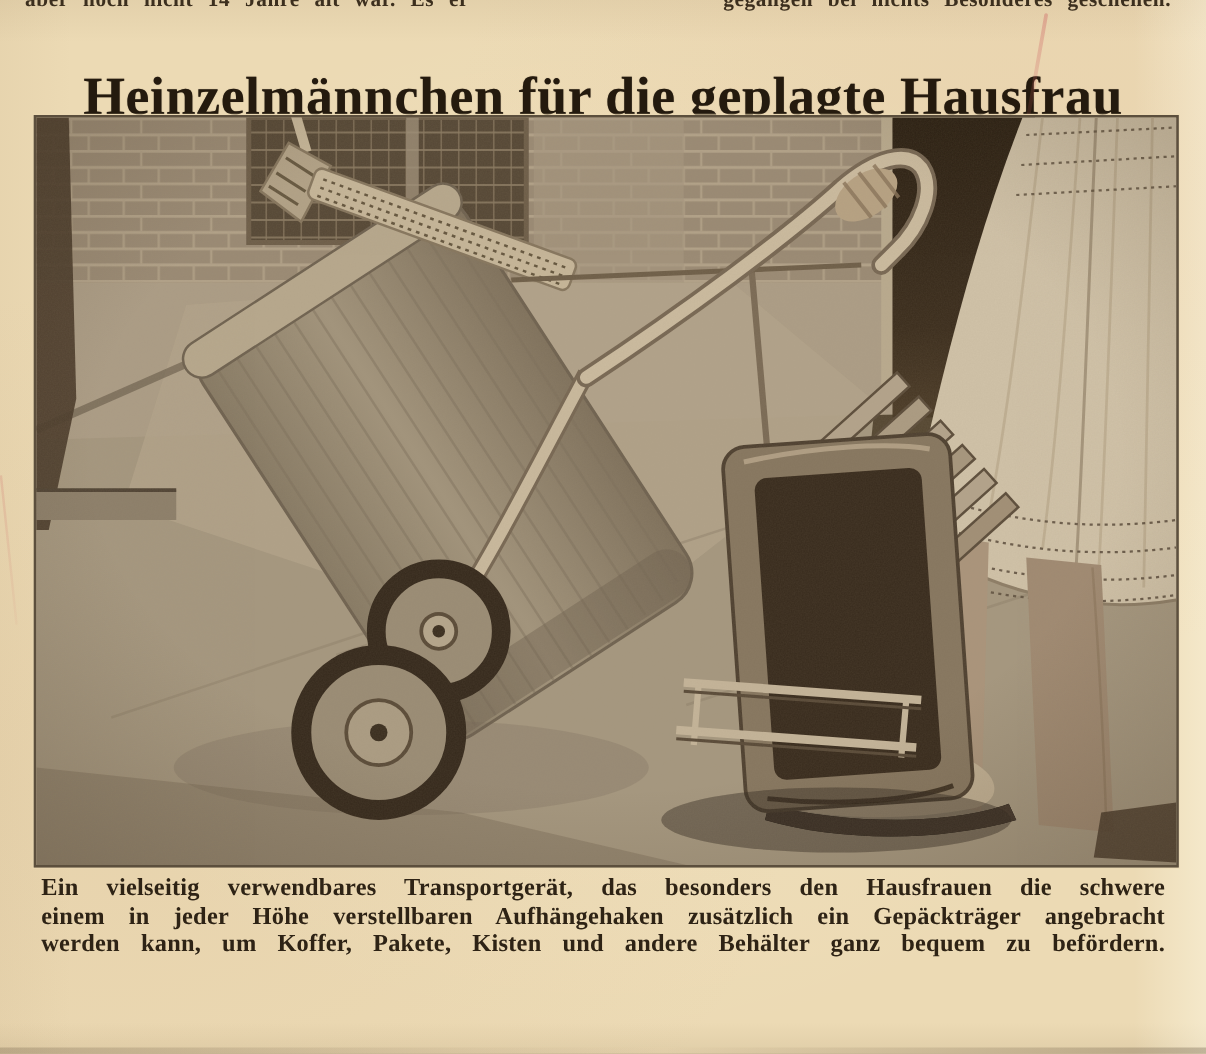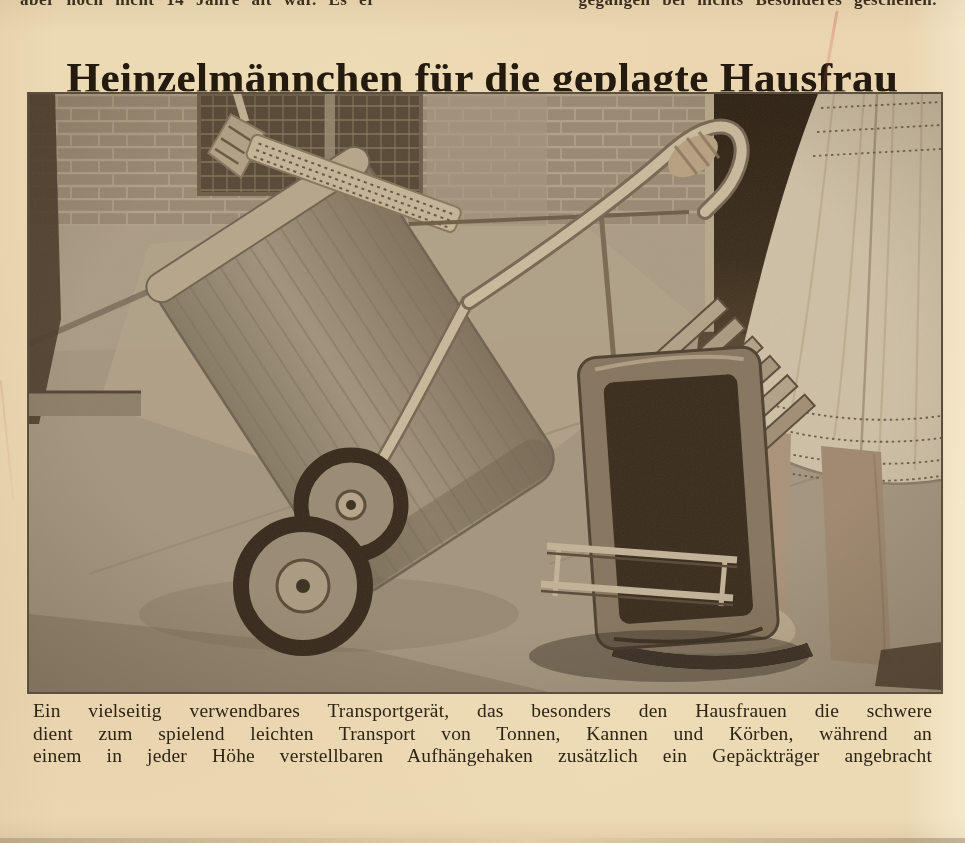--- a/index.html
+++ b/index.html
@@ -53,21 +53,21 @@
     width:912px;height:598px;
     border:2px solid rgba(52,40,26,.65);
     box-sizing:content-box;
     background:#a5977f;
     box-shadow:0 0 0 1px rgba(236,218,180,.6);
   }
   figure.photo svg{display:block;width:100%;height:100%;}
   
   .caption{
     position:absolute;top:700px;left:33px;width:899px;
-    font-weight:normal;font-size:19.5px;line-height:22.6px;
+    font-weight:bold;font-size:19.5px;line-height:22.6px;
     color:#2e2315;
   }
   .caption .line{
     text-align:justify;
     -moz-text-align-last:justify;
     text-align-last:justify;
     white-space:nowrap;
     letter-spacing:.2px;
   }
   .bottom-smudge{
@@ -239,18 +239,18 @@
         </g>
       </g>
 
       <rect x="0" y="0" width="912" height="598" filter="url(#grain)" opacity="0.20"></rect>
       <rect x="0" y="0" width="912" height="598" fill="url(#vignette)"></rect>
     </svg>
   </figure>
 
   <div class="caption">
     <div class="line">Ein vielseitig verwendbares Transportgerät, das besonders den Hausfrauen die schwere</div>
-    <div class="line">dient zum spielend leichten Transport von Tonnen, Kannen und Körben, während an</div>
     <div class="line">einem in jeder Höhe verstellbaren Aufhängehaken zusätzlich ein Gepäckträger angebracht</div>
+    <div class="line">werden kann, um Koffer, Pakete, Kisten und andere Behälter ganz bequem zu befördern.</div>
   </div>
 
   <div class="bottom-smudge"></div>
 </div>
 
 </body></html>

